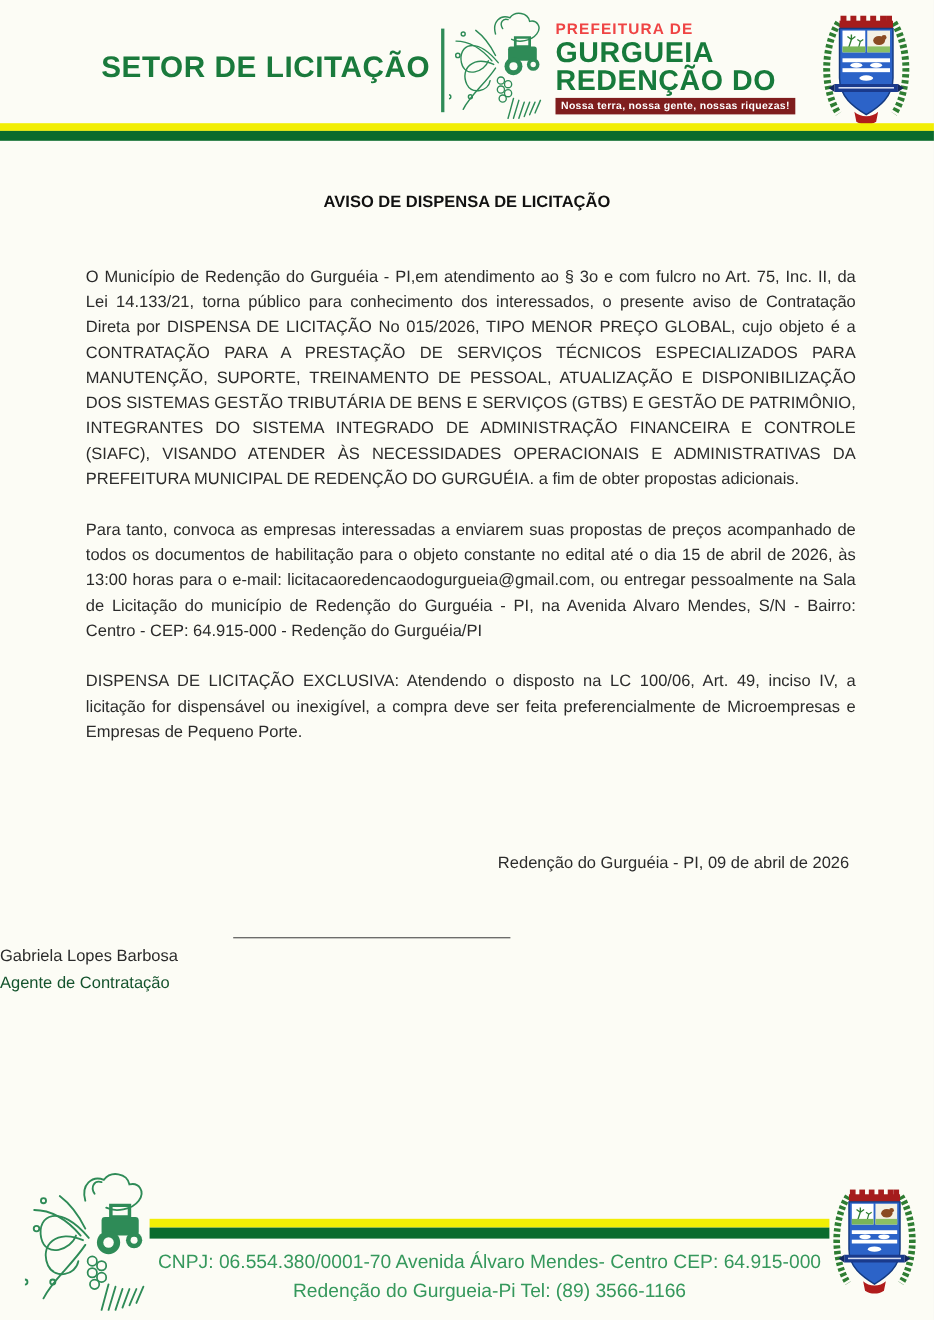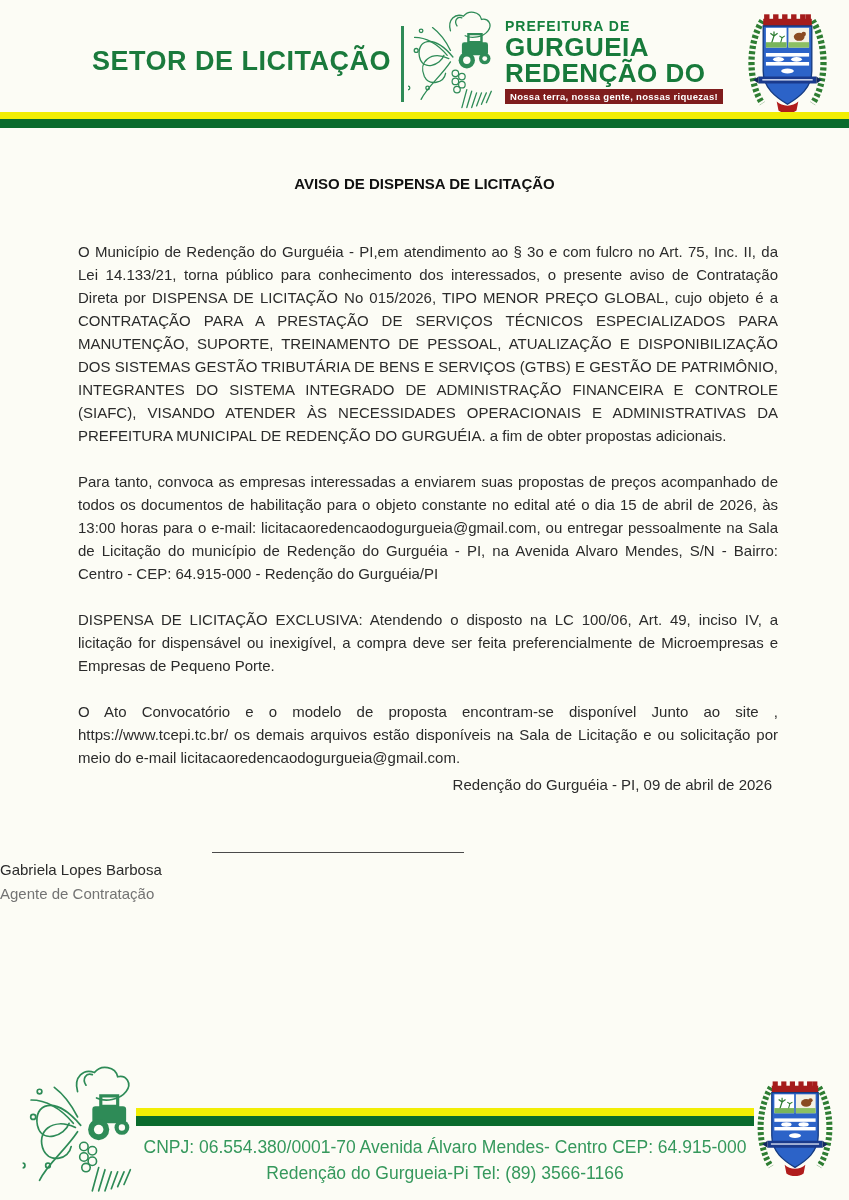--- a/index.html
+++ b/index.html
@@ -14,21 +14,21 @@
   .header { position:absolute; top:0; left:0; width:849px; height:112px; }
   .dept-title {
     position:absolute; left:92px; top:46px;
     font-size:27px; font-weight:bold; letter-spacing:.5px; color:#1a7a3c;
   }
   .header-divider {
     position:absolute; left:401px; top:26px; width:3px; height:76px; background:#2e8b57;
   }
   .header-flourish { position:absolute; left:408px; top:8px; width:98px; height:102px; }
   .org-block { position:absolute; left:505px; top:18px; width:250px; }
-  .org-small { font-size:14px; font-weight:600; letter-spacing:1px; color:#15803d; }
+  .org-small { font-size:14px; font-weight:600; letter-spacing:1px; color:#ef4444; }
   .org-big { font-size:26px; font-weight:800; letter-spacing:.5px; color:#177a3b; line-height:26px; }
   .org-tagline {
     display:inline-block; margin-top:3px; background:#7f1d1d; color:#ffffff;
     font-size:9.5px; font-weight:bold; padding:2px 5px; letter-spacing:.3px; white-space:nowrap;
   }
   .header-crest { position:absolute; left:740px; top:8px; width:95px; height:108px; }
 
   
   .rule { position:absolute; left:0; width:849px; }
   .rule .y { height:7px; background:#f2ee04; }
@@ -45,21 +45,21 @@
     font-size:15px; line-height:23px; text-align:justify; color:#2b2b2b;
   }
   .doc-body p { margin-bottom:23px; }
   .date-line {
     position:absolute; top:776px; left:78px; width:700px;
     text-align:right; font-size:15px; color:#2b2b2b; padding-right:6px;
   }
   .signature { position:absolute; top:852px; left:0; width:676px; text-align:left; }
   .sig-rule { width:252px; height:0; border-top:1.5px solid #4a4a4a; margin:0 auto 8px auto; }
   .sig-name { font-size:15px; color:#2b2b2b; margin-bottom:7px; }
-  .sig-role { font-size:15px; color:#737373; }
+  .sig-role { font-size:15px; color:#14532d; }
 
   
   .footer-flourish { position:absolute; left:22px; top:1062px; width:128px; height:132px; }
   .footer-bar { position:absolute; left:136px; top:1108px; width:618px; }
   .footer-bar .y { height:8px; background:#f2ee04; }
   .footer-bar .g { height:10px; background:#0a6b2d; }
   .footer-text {
     position:absolute; left:116px; top:1134px; width:658px; text-align:center;
     color:#35985c; font-size:17.5px; line-height:26px;
   }
@@ -186,21 +186,20 @@
   </div>
 
   <div class="doc-title">
     <div>AVISO DE DISPENSA DE LICITAÇÃO</div>
   </div>
 
   <div class="doc-body">
     <p>O Município de Redenção do Gurguéia - PI,em atendimento ao § 3o e com fulcro no Art. 75, Inc. II, da Lei 14.133/21, torna público para conhecimento dos interessados, o presente aviso de Contratação Direta por DISPENSA DE LICITAÇÃO No 015/2026, TIPO MENOR PREÇO GLOBAL, cujo objeto é a CONTRATAÇÃO PARA A PRESTAÇÃO DE SERVIÇOS TÉCNICOS ESPECIALIZADOS PARA MANUTENÇÃO, SUPORTE, TREINAMENTO DE PESSOAL, ATUALIZAÇÃO E DISPONIBILIZAÇÃO DOS SISTEMAS GESTÃO TRIBUTÁRIA DE BENS E SERVIÇOS (GTBS) E GESTÃO DE PATRIMÔNIO, INTEGRANTES DO SISTEMA INTEGRADO DE ADMINISTRAÇÃO FINANCEIRA E CONTROLE (SIAFC), VISANDO ATENDER ÀS NECESSIDADES OPERACIONAIS E ADMINISTRATIVAS DA PREFEITURA MUNICIPAL DE REDENÇÃO DO GURGUÉIA. a fim de obter propostas adicionais.</p>
     <p>Para tanto, convoca as empresas interessadas a enviarem suas propostas de preços acompanhado de todos os documentos de habilitação para o objeto constante no edital até o dia 15 de abril de 2026, às 13:00 horas para o e-mail: licitacaoredencaodogurgueia@gmail.com, ou entregar pessoalmente na Sala de Licitação do município de Redenção do Gurguéia - PI, na Avenida Alvaro Mendes, S/N - Bairro: Centro - CEP: 64.915-000 - Redenção do Gurguéia/PI</p>
     <p>DISPENSA DE LICITAÇÃO EXCLUSIVA: Atendendo o disposto na LC 100/06, Art. 49, inciso IV, a licitação for dispensável ou inexigível, a compra deve ser feita preferencialmente de Microempresas e Empresas de Pequeno Porte.</p>
-    <p>O Ato Convocatório e o modelo de proposta encontram-se disponível Junto ao site , https://www.tcepi.tc.br/ os demais arquivos estão disponíveis na Sala de Licitação e ou solicitação por meio do e-mail licitacaoredencaodogurgueia@gmail.com.</p>
   </div>
 
   <div class="date-line">Redenção do Gurguéia - PI, 09 de abril de 2026</div>
 
   <div class="signature">
     <div class="sig-rule"></div>
     <div class="sig-name">Gabriela Lopes Barbosa</div>
     <div class="sig-role">Agente de Contratação</div>
   </div>
 

